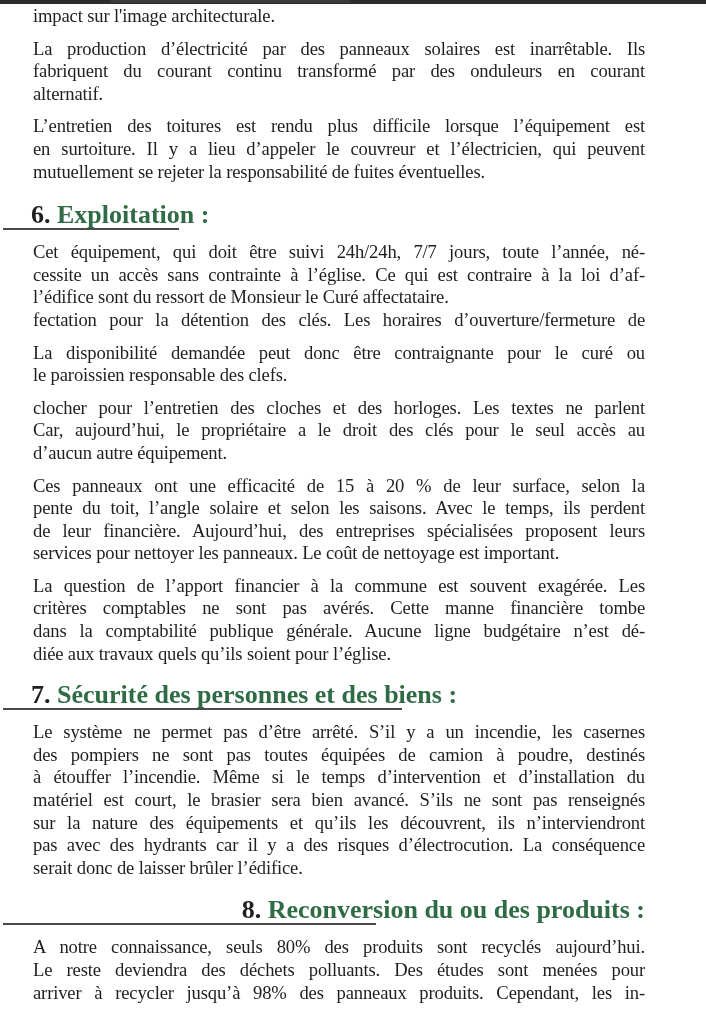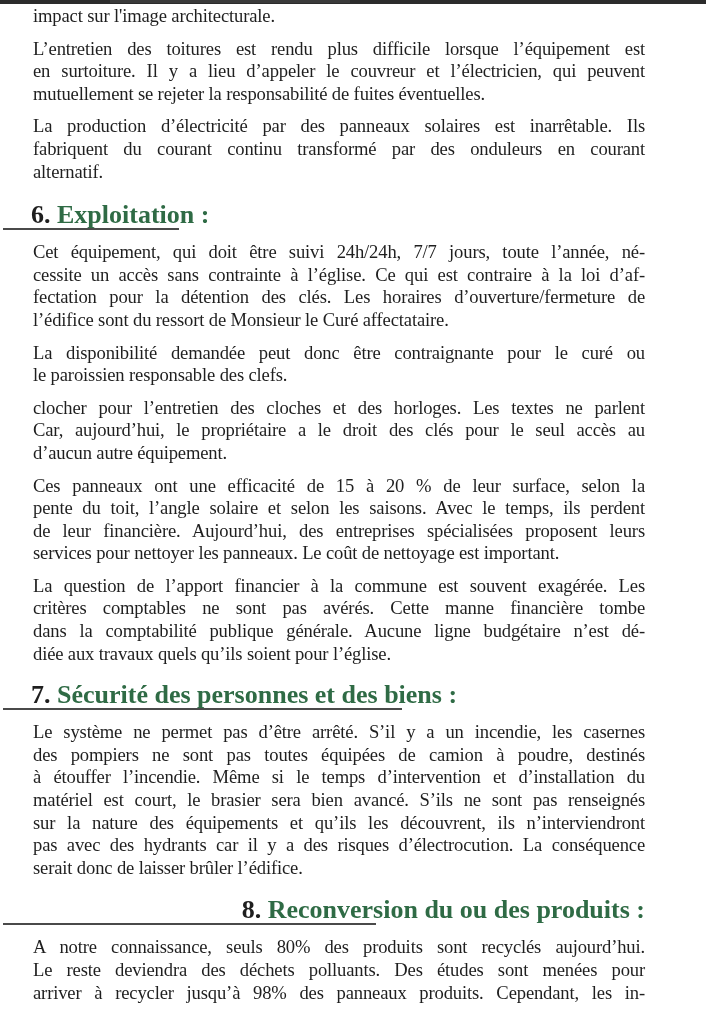--- a/index.html
+++ b/index.html
@@ -90,40 +90,40 @@
 <div class="top-bar">
   <div class="thumb"></div>
 </div>
 
 <div class="page" id="page">
 
   <div class="para">
     <span class="line last">impact sur l'image architecturale.</span>
   </div>
   <div class="para">
+    <span class="line">La production d’électricité par des panneaux solaires est inarrêtable. Ils</span>
+    <span class="line">fabriquent du courant continu transformé par des onduleurs en courant</span>
+    <span class="line last">alternatif.</span>
+  </div>
+  <div class="para">
     <span class="line">L’entretien des toitures est rendu plus difficile lorsque l’équipement est</span>
     <span class="line">en surtoiture. Il y a lieu d’appeler le couvreur et l’électricien, qui peuvent</span>
     <span class="line last">mutuellement se rejeter la responsabilité de fuites éventuelles.</span>
-  </div>
-  <div class="para">
-    <span class="line">La production d’électricité par des panneaux solaires est inarrêtable. Ils</span>
-    <span class="line">fabriquent du courant continu transformé par des onduleurs en courant</span>
-    <span class="line last">alternatif.</span>
   </div>
 
   <div class="section-heading" style="margin-top:20px;">
     <span class="num">6.</span>
     <span class="title">Exploitation :</span>
     <div class="rule rule-6"></div>
   </div>
   <div class="para">
     <span class="line">Cet équipement, qui doit être suivi 24h/24h, 7/7 jours, toute l’année, né-</span>
     <span class="line">cessite un accès sans contrainte à l’église. Ce qui est contraire à la loi d’af-</span>
+    <span class="line last">l’édifice sont du ressort de Monsieur le Curé affectataire.</span>
     <span class="line">fectation pour la détention des clés. Les horaires d’ouverture/fermeture de</span>
-    <span class="line last">l’édifice sont du ressort de Monsieur le Curé affectataire.</span>
   </div>
   <div class="para">
     <span class="line">La disponibilité demandée peut donc être contraignante pour le curé ou</span>
     <span class="line last">le paroissien responsable des clefs.</span>
   </div>
   <div class="para">
     <span class="line">clocher pour l’entretien des cloches et des horloges. Les textes ne parlent</span>
     <span class="line">Car, aujourd’hui, le propriétaire a le droit des clés pour le seul accès au</span>
     <span class="line last">d’aucun autre équipement.</span>
   </div>

